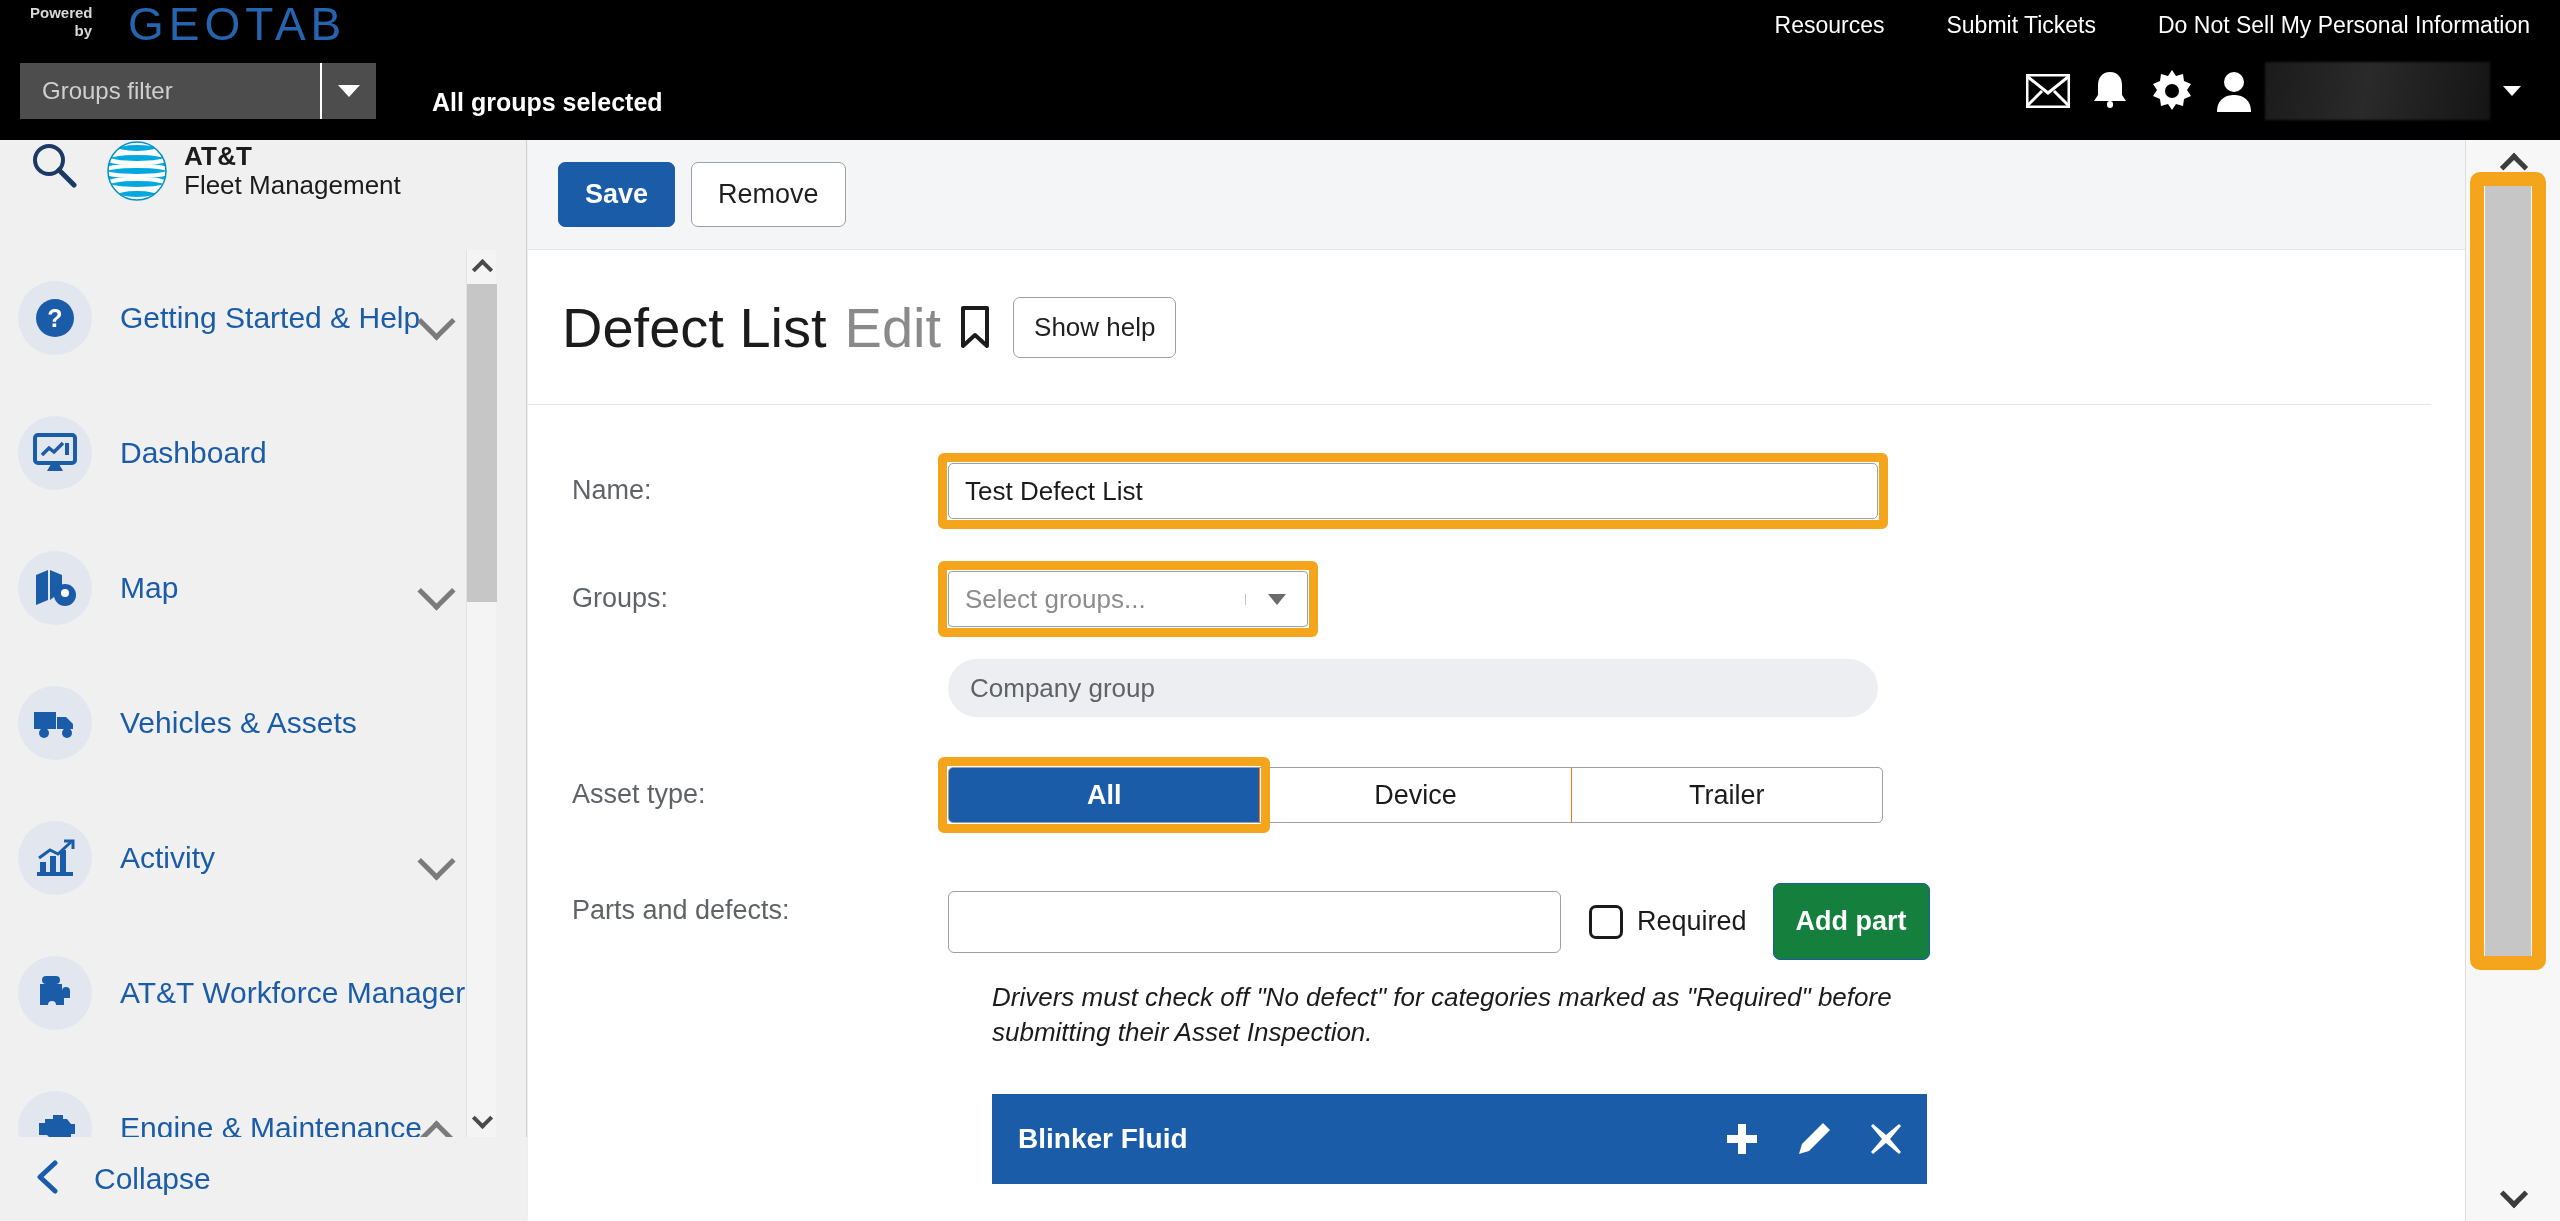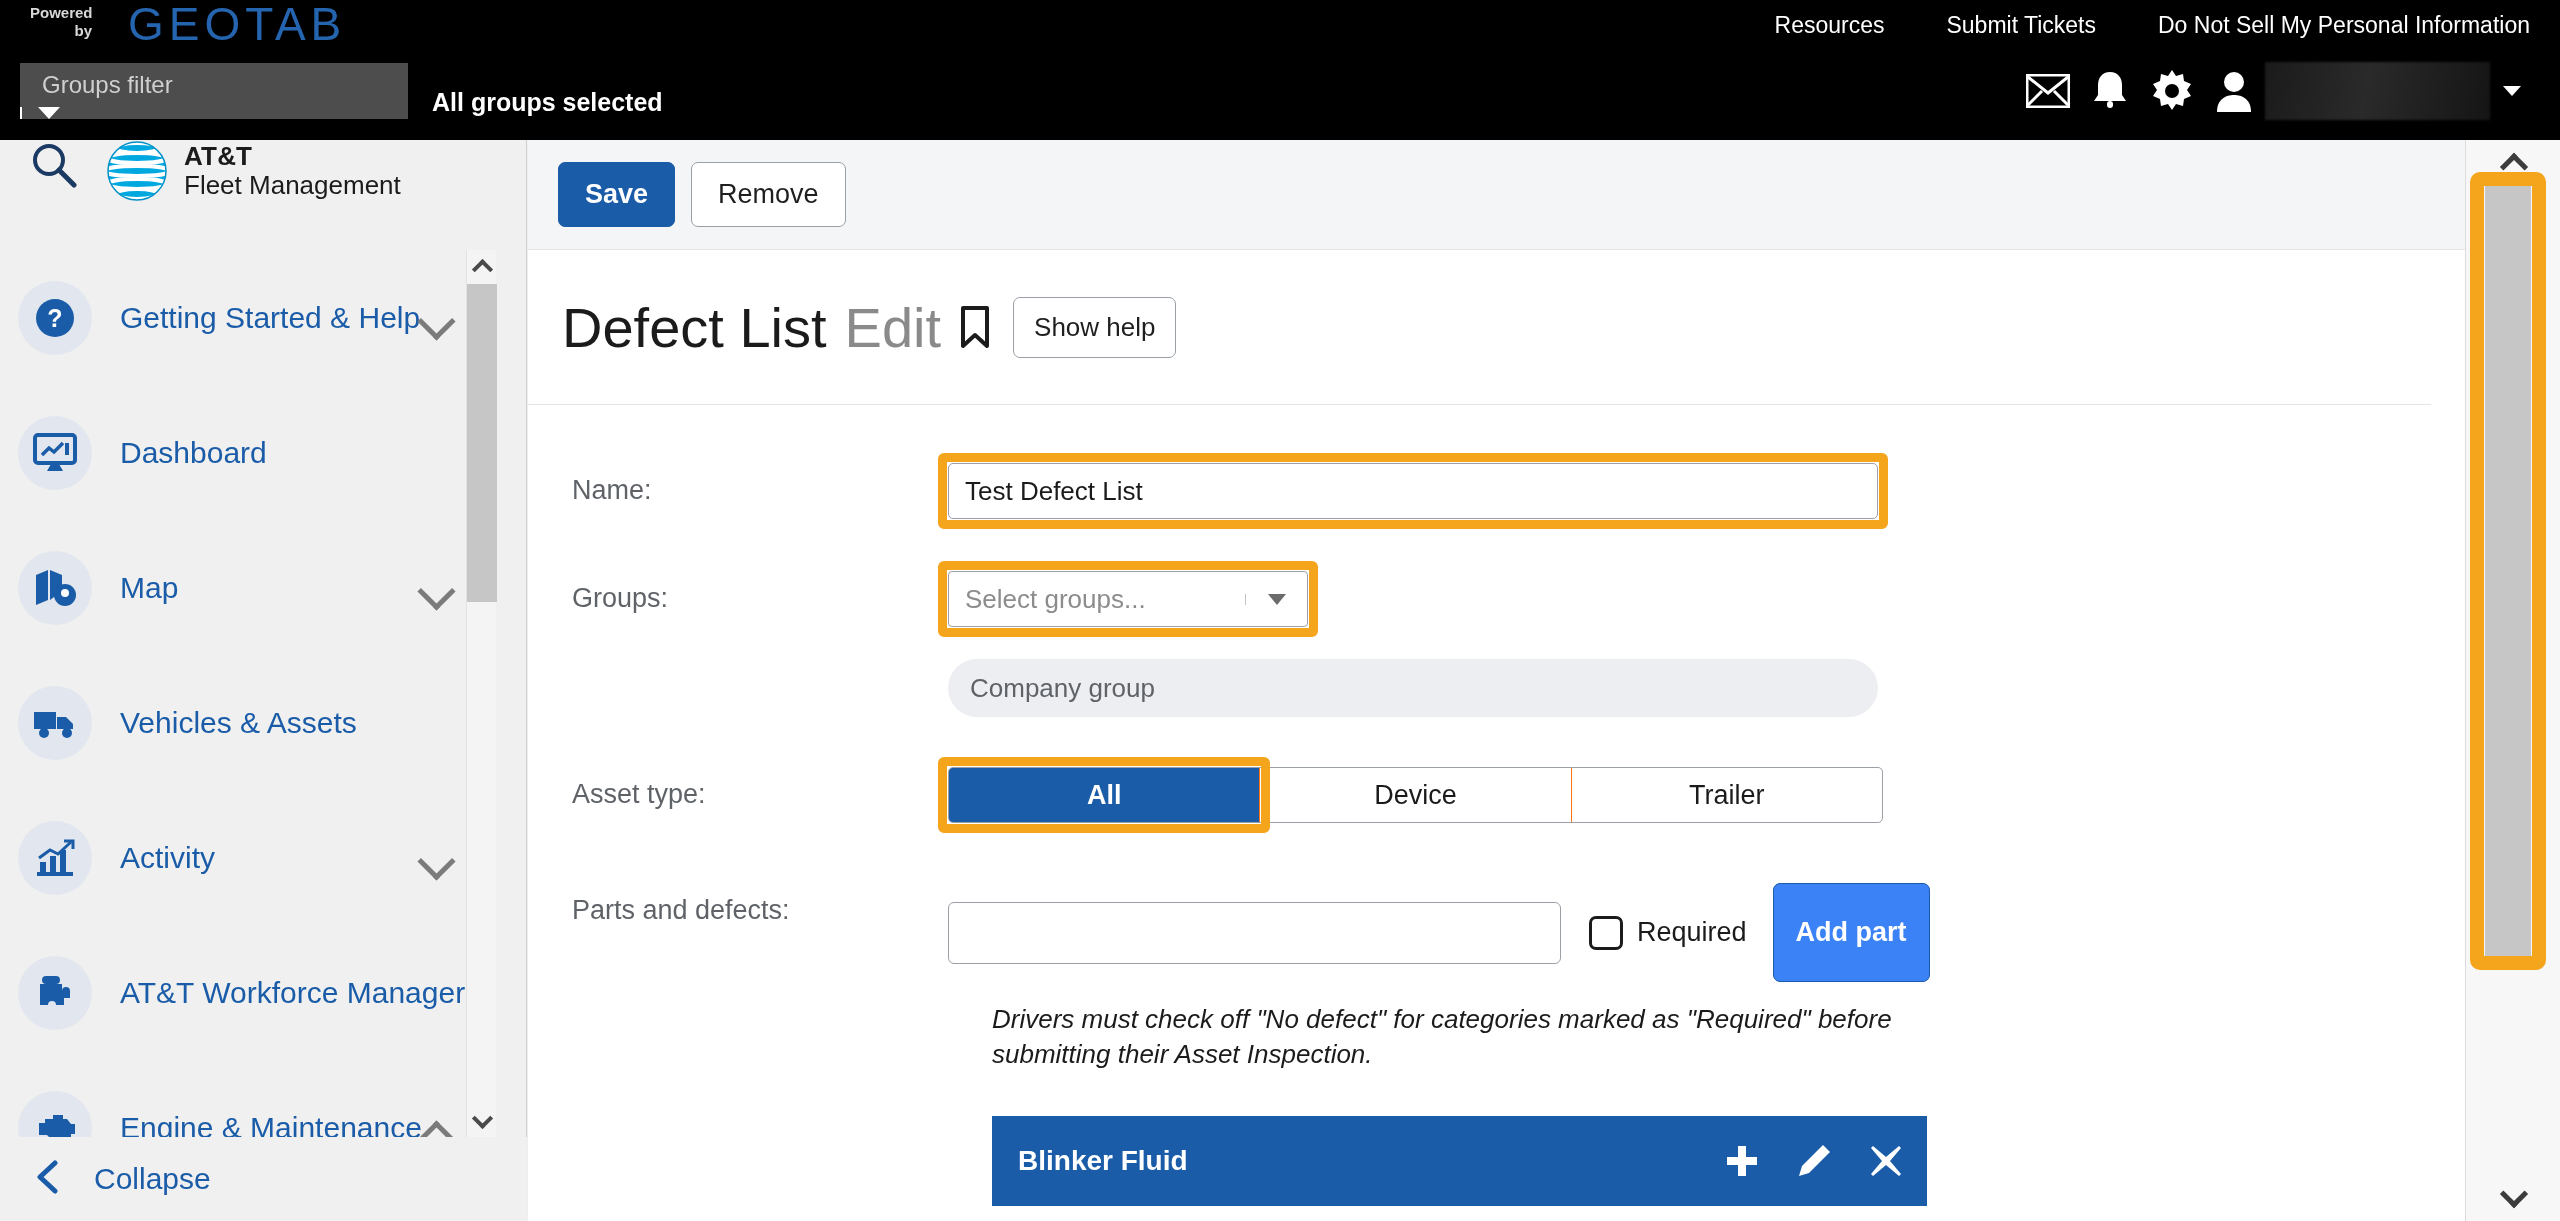--- a/index.html
+++ b/index.html
@@ -25,22 +25,22 @@
     position: absolute; left: 128px; top: 0px;
     color: #2565b0; font-size: 46px; font-weight: 400;
     letter-spacing: 5px; line-height: 48px;
   }
   .toplinks { position: absolute; top: 12px; right: 30px; height: 30px; }
   .toplink {
     float: left; color: #ffffff; font-size: 23px; margin-left: 62px;
     line-height: 26px; cursor: pointer; white-space: nowrap;
   }
   .groups-filter {
-    position: absolute; left: 20px; top: 63px; width: 388px; height: 56px;
-    background: #4d4d4d; display: flex; align-items: stretch; flex-direction: column;
+    position: absolute; left: 20px; top: 63px; width: 356px; height: 56px;
+    background: #4d4d4d; display: flex; align-items: stretch;
   }
   .groups-filter .gf-text {
     flex: 1; color: #cfcfcf; font-size: 24px; display: flex;
     align-items: center; padding-left: 22px;
   }
   .groups-filter .gf-caret {
     width: 56px; border-left: 2px solid #ffffff; display: flex;
     align-items: center; justify-content: center;
   }
   .caret-down {
@@ -238,22 +238,22 @@
     background: #ffffff; font-size: 26px; padding: 0 16px;
     font-family: "Liberation Sans", sans-serif;
   }
   .chk-wrap { display: flex; align-items: center; margin-left: 28px; }
   .chkbox {
     width: 34px; height: 34px; border: 3px solid #1b1b1b; border-radius: 7px;
     background: #ffffff; cursor: pointer; flex: none;
   }
   .chk-lbl { margin-left: 14px; font-size: 27px; color: #1b1b1b; }
   .btn-addpart {
-    margin-left: 26px; background: #3b82f6; color: #ffffff;
-    border: 1px solid #1a5ca8; border-radius: 7px; padding: 33px 22px;
+    margin-left: 26px; background: #15803d; color: #ffffff;
+    border: 1px solid #1a5ca8; border-radius: 7px; padding: 22px 22px;
     font-size: 27px; font-weight: 600; cursor: pointer;
   }
   .helper {
     margin-left: 464px; margin-top: -10px; font-style: italic;
     font-size: 26px; color: #1b1b1b; line-height: 1.35; max-width: 900px;
   }
   .part-row {
     margin-left: 464px; margin-top: 44px; width: 935px; height: 90px;
     background: #1a5ca8; display: flex; align-items: center;
     padding: 0 22px 0 26px; color: #ffffff;

